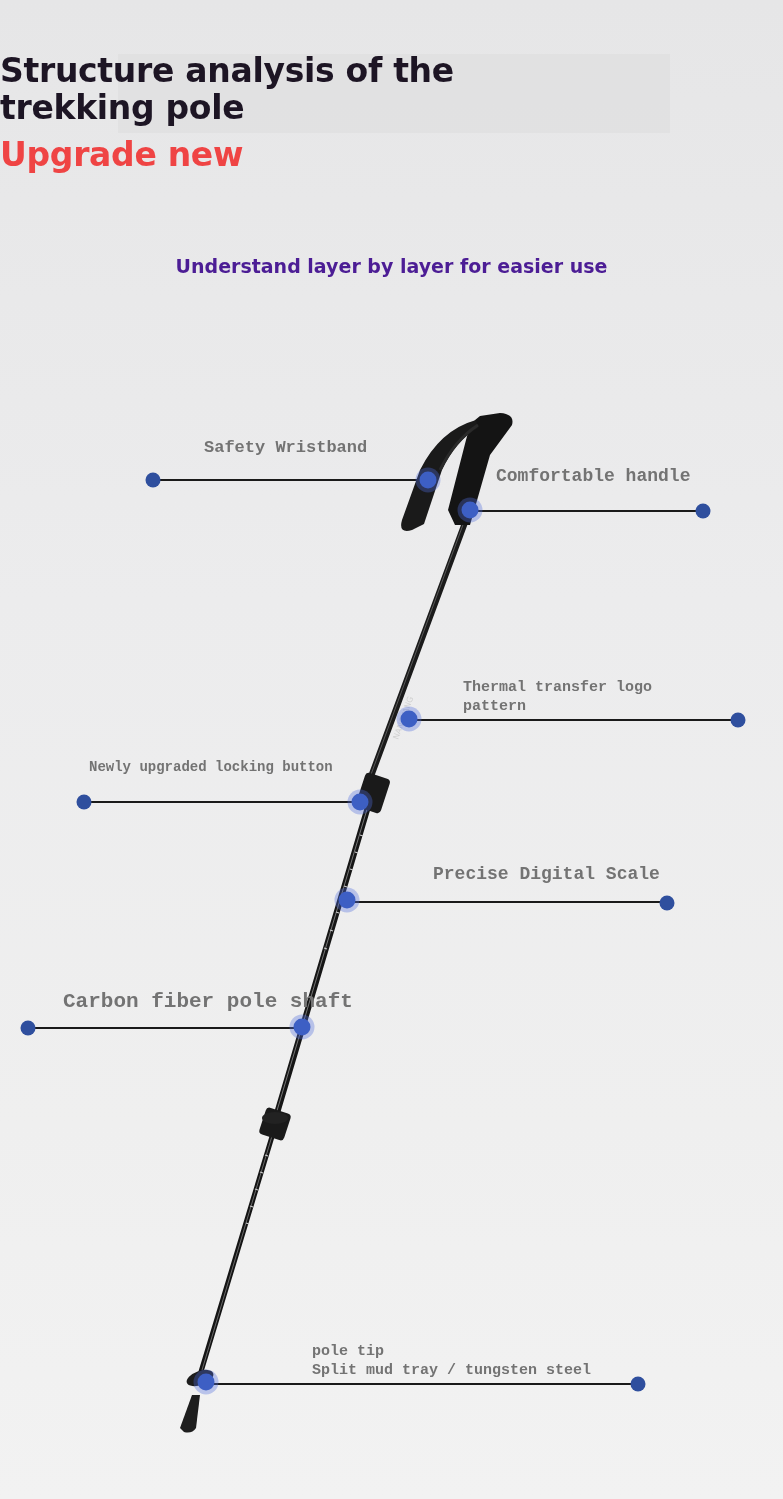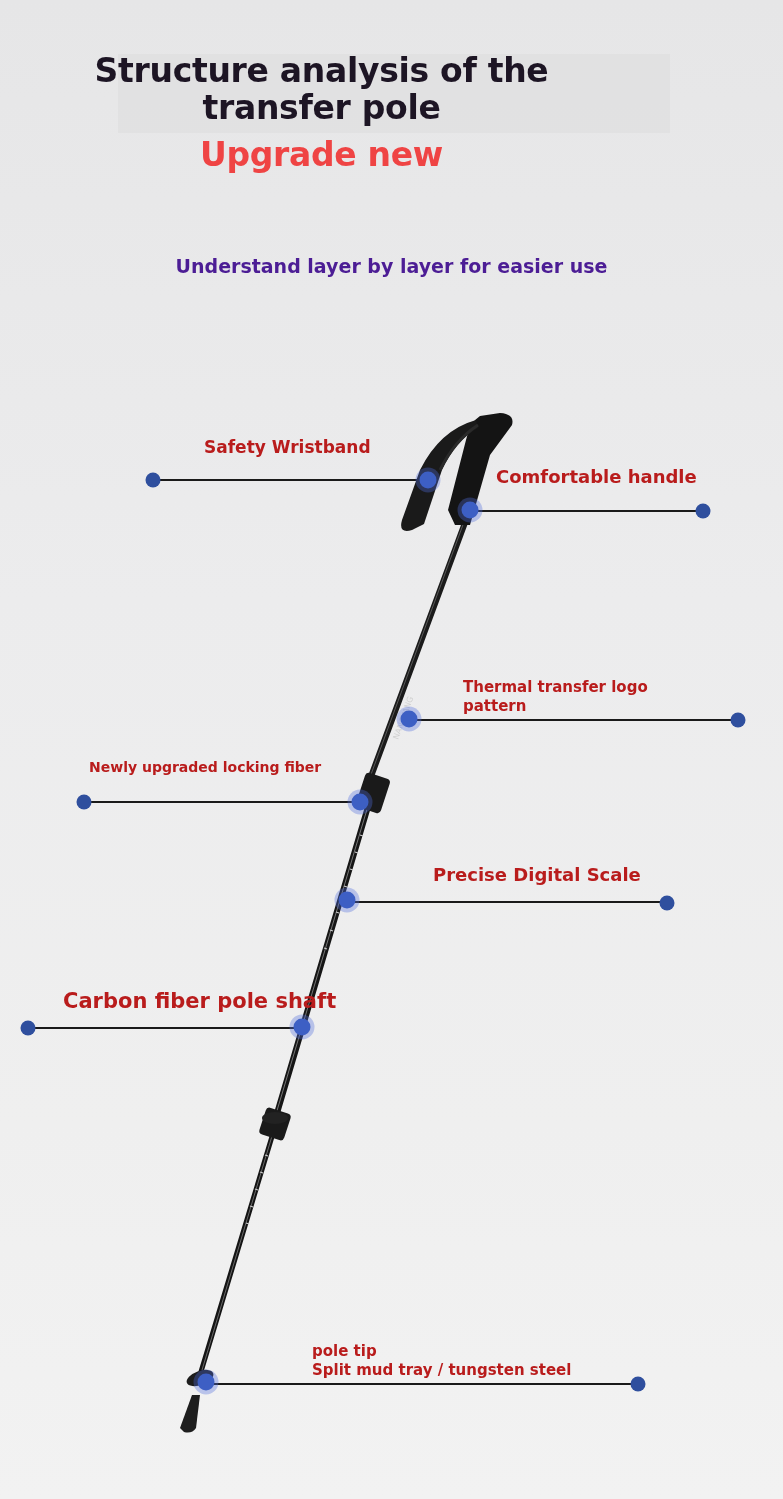--- a/index.html
+++ b/index.html
@@ -6,51 +6,51 @@
     body {
       width: 783px; height: 1499px; position: relative; overflow: hidden;
       background: linear-gradient(180deg, #e6e6e7 0%, #ececed 40%, #efefef 75%, #f2f2f2 100%);
       font-family: "DejaVu Sans", sans-serif;
     }
     .title-band {
       position: absolute; left: 118px; top: 54px; width: 552px; height: 79px;
       background: #dcdcdd; opacity: .55;
     }
     .title {
-      position: absolute; left: 0; width: 643px; text-align: center;
+      position: absolute; left: 0; width: 643px; 
       font-weight: bold; color: #1d1524; letter-spacing: -0.3px;
     }
     .t1 { top: 52px; font-size: 33px; line-height: 37px; }
     .t2 { top: 136px; font-size: 33px; line-height: 37px; color: #ef4444; }
     .subtitle {
       position: absolute; top: 255px; left: 0; width: 783px; text-align: center;
       font-size: 19px; font-weight: bold; color: #4c1d95;
     }
     svg.pole { position: absolute; left: 0; top: 0; }
     .lbl {
-      position: absolute; font-weight: bold; color: #b91c1c; line-height: 19px;
+      position: absolute; font-weight: bold; color: #737373; line-height: 19px; font-family: Liberation Mono, monospace;
     }
     .lead { position: absolute; height: 2px; background: #1a1a1a; }
     .dot {
       position: absolute; width: 15px; height: 15px; border-radius: 50%;
       background: #2f4f9e; transform: translate(-50%, -50%);
     }
     .anchor {
       position: absolute; width: 17px; height: 17px; border-radius: 50%;
       background: #3d5fc4; transform: translate(-50%, -50%);
       box-shadow: 0 0 0 4px rgba(80,110,220,0.35);
     }
   </style>
 </head>
 <body>
 
 <div class="title-band"></div>
 <div class="title t1">
   <div>Structure analysis of the</div>
-  <div>transfer pole</div>
+  <div>trekking pole</div>
 </div>
 <div class="title t2">
   <div>Upgrade new</div>
 </div>
 <div class="subtitle">Understand layer by layer for easier use</div>
 
 <svg class="pole" width="783" height="1499">
 
   <line x1="466" y1="520" x2="366" y2="790" stroke="#1b1b1b" stroke-width="6" stroke-linecap="round"></line>
   <line x1="464" y1="522" x2="366" y2="788" stroke="#5a5a5a" stroke-width="1"></line>
@@ -102,21 +102,21 @@
 <div class="dot" style="left:703px;top:511px;"></div>
 
 <div class="lbl" style="left:463px;top:678px;font-size:15px;">
   <div>Thermal transfer logo</div>
   <div>pattern</div>
 </div>
 <div class="lead" style="left:409px;top:719px;width:329px;"></div>
 <div class="anchor" style="left:409px;top:719px;"></div>
 <div class="dot" style="left:738px;top:720px;"></div>
 
-<div class="lbl" style="left:89px;top:758px;font-size:14px;">Newly upgraded locking fiber</div>
+<div class="lbl" style="left:89px;top:758px;font-size:14px;">Newly upgraded locking button</div>
 <div class="lead" style="left:84px;top:801px;width:276px;"></div>
 <div class="dot" style="left:84px;top:802px;"></div>
 <div class="anchor" style="left:360px;top:802px;"></div>
 
 <div class="lbl" style="left:413px;top:865px;font-size:18px;margin-left:20px;">Precise Digital Scale</div>
 <div class="lead" style="left:347px;top:901px;width:320px;"></div>
 <div class="anchor" style="left:347px;top:900px;"></div>
 <div class="dot" style="left:667px;top:903px;"></div>
 
 <div class="lbl" style="left:63px;top:992px;font-size:21px;">Carbon fiber pole shaft</div>

